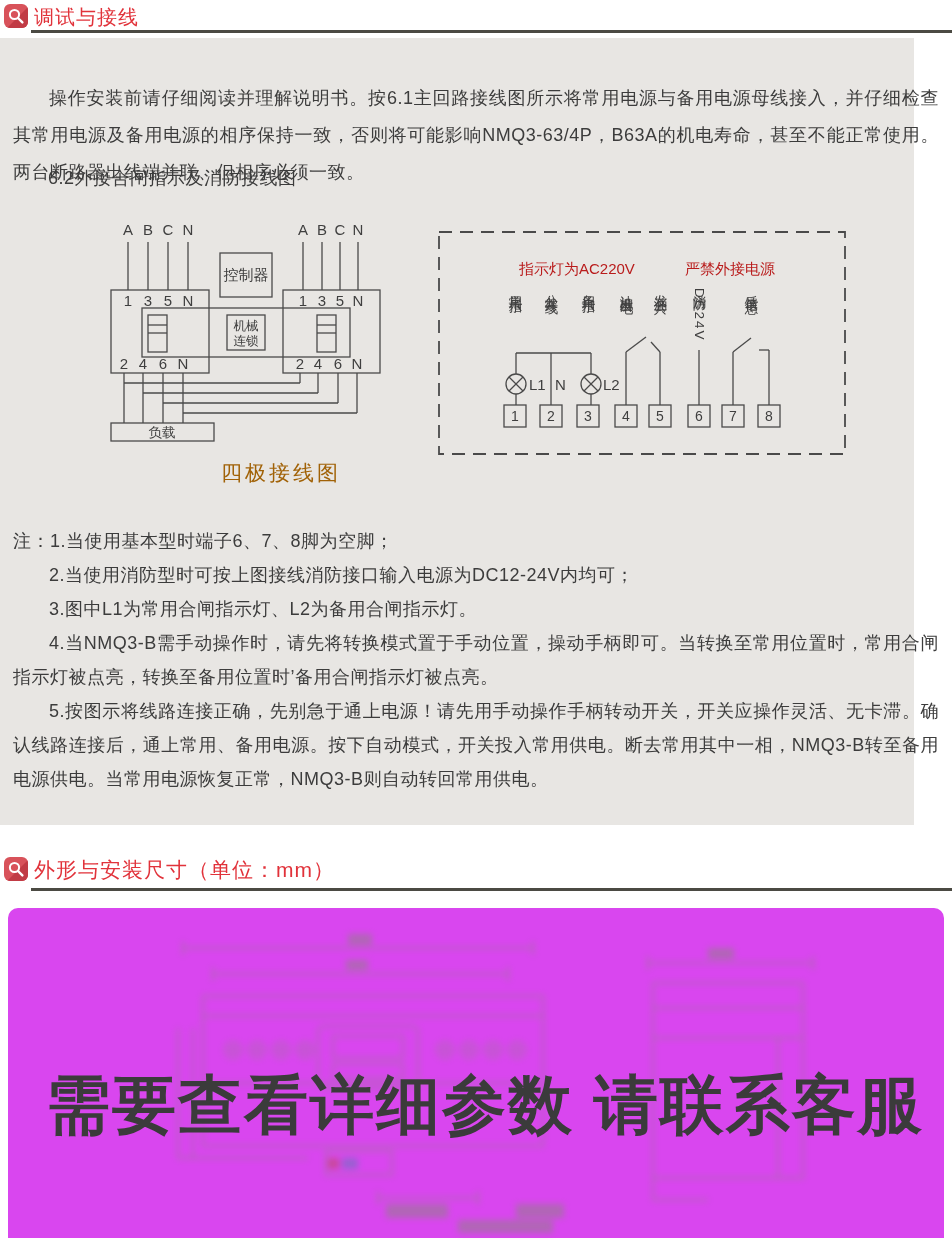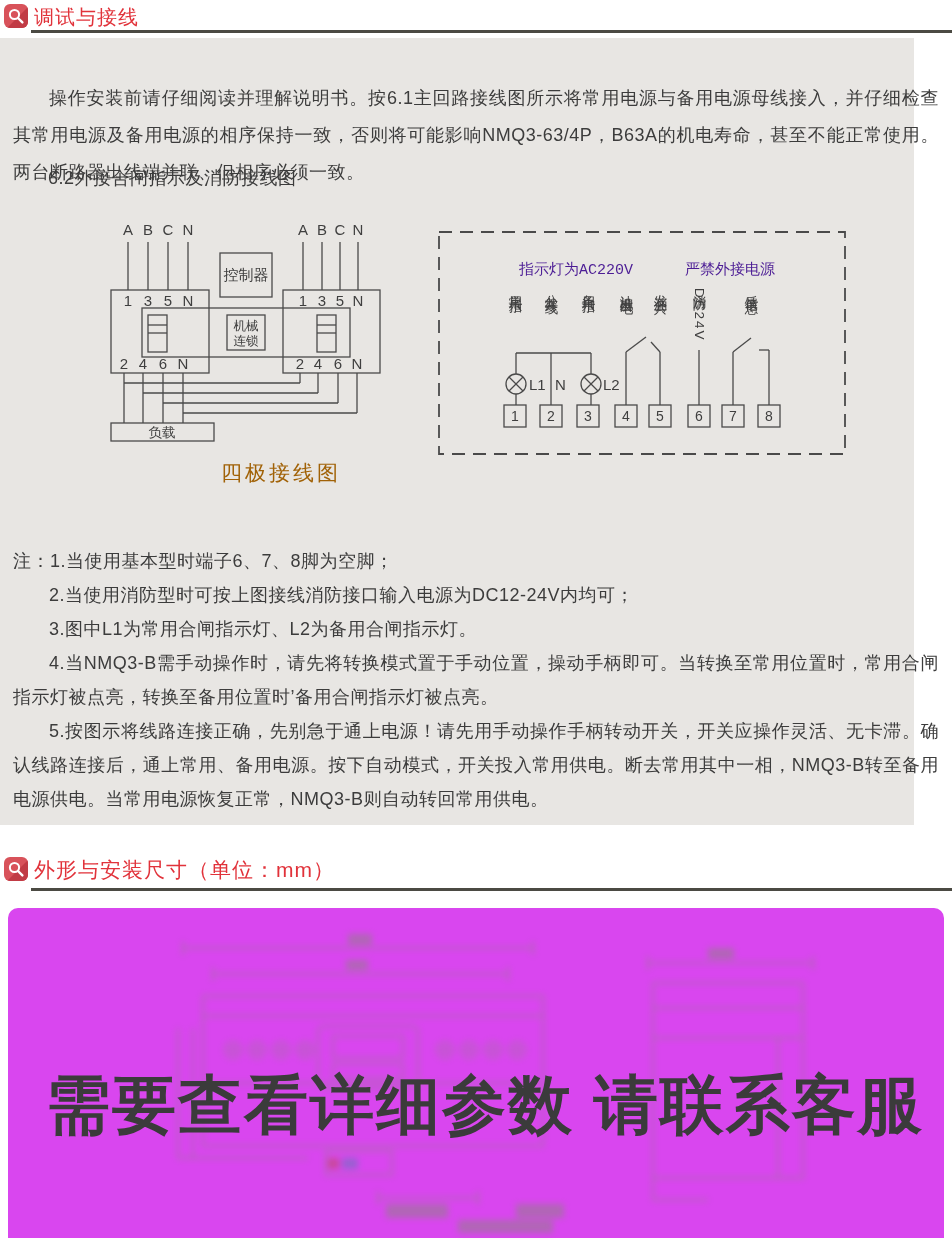--- a/index.html
+++ b/index.html
@@ -14,28 +14,28 @@
   .sec-title { position:absolute; font-size:20px; color:#e1323a; letter-spacing:1px; white-space:nowrap; }
   .rule { position:absolute; height:2.5px; background:#4b4a43; right:0; }
   
   .sect { position:absolute; left:0; width:914px; background:#e8e6e3; }
   .sect2 { position:absolute; left:8px; width:936px; background:#d946ef; border-radius:10px 10px 0 0; }
   
   .intro { position:absolute; left:13px; top:24px; width:926px;
            font-size:18px; line-height:37px; letter-spacing:.5px; text-indent:2em; text-align:justify; }
   .subhead { position:absolute; left:48px; top:128px; font-size:18px; letter-spacing:.5px; white-space:nowrap; }
   .notes { position:absolute; left:13px; top:486px; width:926px;
-           font-size:18px; line-height:34px; letter-spacing:.5px;margin-top:20px; }
+           font-size:18px; line-height:34px; letter-spacing:.5px; }
   .notes p { margin:0; text-indent:2em; text-align:justify; }
   .notes p.first { text-indent:0; }
   .caption { position:absolute; left:221px; top:421px; font-size:21px; letter-spacing:3px; color:#a16207; }
   
   .diagram-left  { position:absolute; left:100px; top:177px; width:290px; height:262px; }
   .diagram-right { position:absolute; left:437px; top:192px; width:410px; height:226px; }
-  .diagram-right .overlay { position:absolute; font-size:15px; color:#4c1d95; white-space:nowrap;font-family:Liberation Mono, monospace; }
+  .diagram-right .overlay { position:absolute; font-size:15px; color:#b91c1c; white-space:nowrap; }
   .vcol { position:absolute; top:54px; width:18px; writing-mode:vertical-rl;
           font-size:13.5px; letter-spacing:2px; color:#3f3f3f; line-height:18px; }
   svg text { fill:#3f3f3f; font-family:"Liberation Sans","DejaVu Sans",sans-serif; }
   
   .dim-art { position:absolute; left:0; top:0; filter:blur(3px); opacity:.5; }
   .watermark { position:absolute; left:38px; top:154px; font-size:64px; font-weight:600;
                letter-spacing:2px; color:#3b3b3b; white-space:nowrap; }
 </style>
 </head>
 <body>

